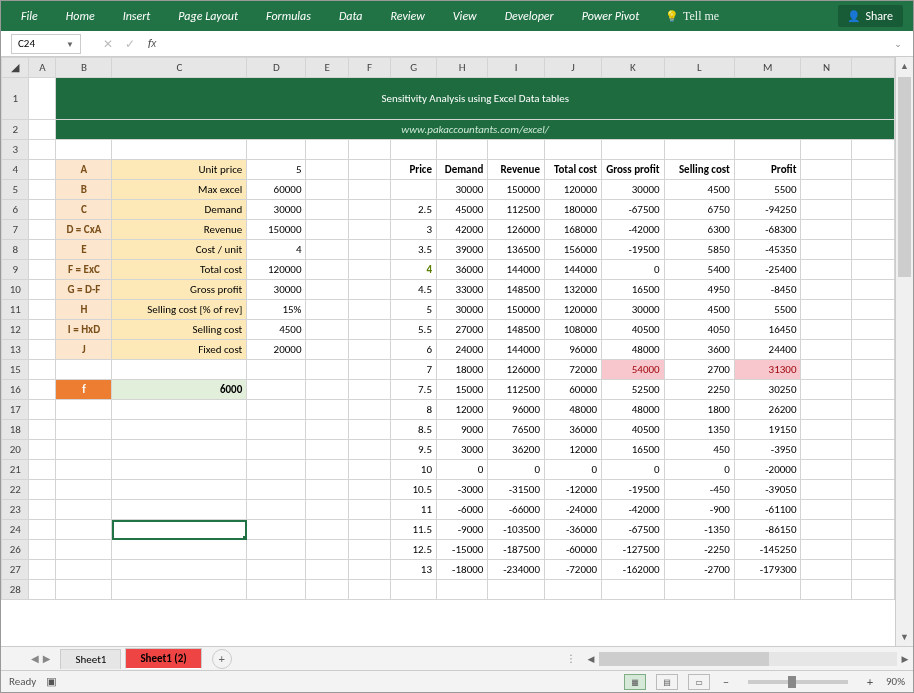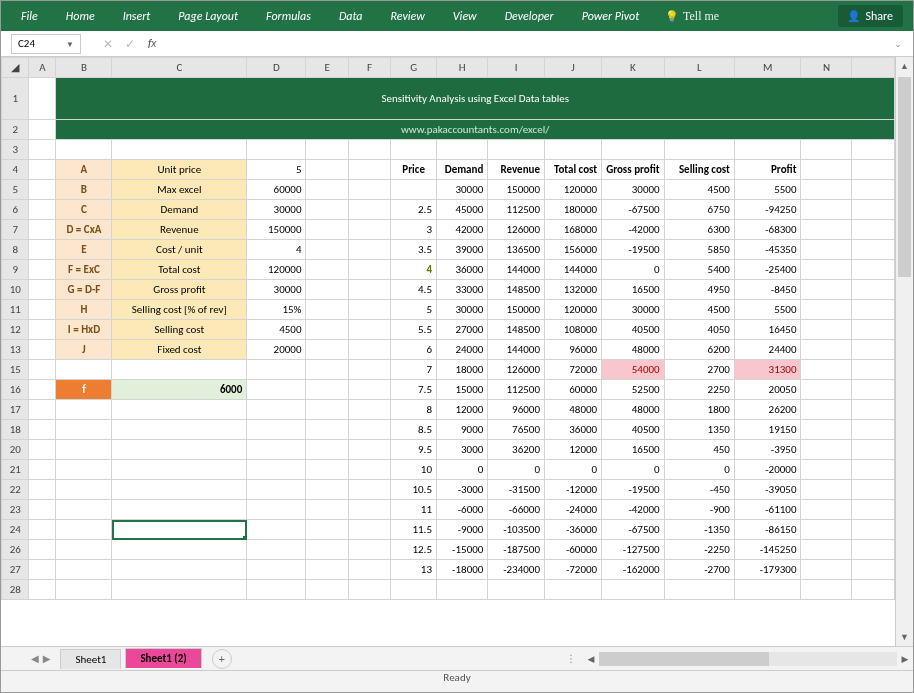--- a/index.html
+++ b/index.html
@@ -43,25 +43,25 @@
 .col-G { width: 48px; }
 .col-H { width: 52px; }
 .col-I { width: 58px; }
 .col-J { width: 58px; }
 .col-K { width: 62px; }
 .col-L { width: 72px; }
 .col-M { width: 70px; }
 .col-N { width: 58px; }
 .col-O { width: 48px; }
 td { padding: 0 4px; text-align: right; }
-td.txt { text-align: center; }
+td.txt { text-align: right; }
 
 
 .title1 { background: #1d6b3f; color: #fff; font-size: 24px; text-align: center; height: 42px !important; }
-.title2 { background: #1d6b3f; color: #cde8d5; font-size: 13px; text-align: center; }
+.title2 { background: #1d6b3f; color: #cde8d5; font-size: 13px; text-align: center; font-style: italic; }
 .keycell { background: #fce6cd; text-align: center; font-weight: 600; color: #7a4f1a; }
 .labelcell { background: #fde9b8; text-align: left; }
 .f-sel { background: #ed7d31; color: #fff; text-align: center; font-weight: 600; }
 .f-val { text-align: right; font-weight: 600; }
 .hi-red { background: #f8c7ce; color: #9c0006; }
 .yellow4 { color: #5a7e00; font-weight: 600; }
 .bold { font-weight: 600; }
 .green-cell { background: #e2efda; }
 
 .cell-selected { outline: 2px solid #217346; outline-offset: -2px; position: relative; }
@@ -69,31 +69,31 @@
 
 .vscroll { width: 18px; background: #f0f0f0; border-left: 1px solid #ccc; position: relative; }
 .vscroll .vbtn { height: 18px; text-align: center; font-size: 9px; color: #666; line-height: 18px; }
 .vscroll .thumb { position: absolute; left: 2px; right: 2px; top: 20px; height: 200px; background: #cdcdcd; }
 
 
 .tabbar { height: 24px; border-top: 1px solid #ccc; background: #f3f3f3; display: flex; align-items: center; font-size: 11px; padding-left: 30px; }
 .tabbar .nav { display: flex; gap: 4px; color: #888; margin-right: 10px; font-size: 10px; }
 .tabbar .nav span { cursor: pointer; }
 .tabbar .stab { padding: 3px 14px; border: 1px solid #ccc; border-bottom: none; background: #e6e6e6; margin-right: 4px; cursor: pointer; }
-.tabbar .stab.active { background: #ec4899; font-weight: 600; border-bottom: 1px solid #fff; }
+.tabbar .stab.active { background: #ef4444; font-weight: 600; border-bottom: 1px solid #fff; }
 .tabbar .addsheet { width: 20px; height: 20px; border: 1px solid #ccc; border-radius: 10px; display: flex; align-items: center; justify-content: center; margin-left: 6px; font-size: 12px; color: #666; cursor: pointer; }
 .tabbar .tspacer { flex: 1; }
 .tabbar .hscroll { display: flex; align-items: center; gap: 0; width: 330px; }
 .tabbar .hscroll .hbtn { width: 16px; text-align: center; color: #666; font-size: 9px; }
 .tabbar .hscroll .track { flex: 1; height: 14px; background: #e6e6e6; position: relative; }
 .tabbar .hscroll .track .hthumb { position: absolute; left: 0; top: 0; bottom: 0; width: 170px; background: #cdcdcd; }
 .tabbar .dots { color: #888; padding: 0 6px; font-size: 10px; letter-spacing: 1px; }
 
 
-.statusbar { height: 22px; border-top: 1px solid #ccc; background: #f3f3f3; display: flex; align-items: center; font-size: 11px; padding: 0 8px; gap: 10px; color: #555; flex-direction: column; }
+.statusbar { height: 22px; border-top: 1px solid #ccc; background: #f3f3f3; display: flex; align-items: center; font-size: 11px; padding: 0 8px; gap: 10px; color: #555; }
 .statusbar .sspacer { flex: 1; }
 .statusbar .viewbtn { width: 22px; height: 16px; border: 1px solid #bbb; display: flex; align-items: center; justify-content: center; font-size: 8px; cursor: pointer; }
 .statusbar .viewbtn.active { background: #d6e9d8; border-color: #7fae85; }
 .statusbar .zoomslider { width: 100px; height: 4px; background: #ccc; position: relative; margin: 0 6px; }
 .statusbar .zoomslider .zthumb { position: absolute; left: 40px; top: -4px; width: 8px; height: 12px; background: #888; }
 .statusbar .zm { cursor: pointer; font-size: 12px; width: 12px; text-align: center; }
 .rec-icon::before { content: "\25A3"; font-size: 11px; }
 </style>
 </head>
 <body>
@@ -373,21 +373,21 @@
               <td class="keycell">J</td>
               <td class="labelcell txt">Fixed cost</td>
               <td>20000</td>
               <td></td>
               <td></td>
               <td>6</td>
               <td>24000</td>
               <td>144000</td>
               <td>96000</td>
               <td>48000</td>
-              <td>6200</td>
+              <td>3600</td>
               <td>24400</td>
               <td></td>
               <td></td>
             </tr>
             <tr>
               <th>15</th>
               <td></td>
               <td></td>
               <td></td>
               <td></td>
@@ -410,21 +410,21 @@
               <td class="green-cell f-val">6000</td>
               <td></td>
               <td></td>
               <td></td>
               <td>7.5</td>
               <td>15000</td>
               <td>112500</td>
               <td>60000</td>
               <td>52500</td>
               <td>2250</td>
-              <td>20050</td>
+              <td>30250</td>
               <td></td>
               <td></td>
             </tr>
             <tr>
               <th>17</th>
               <td></td>
               <td></td>
               <td></td>
               <td></td>
               <td></td>

